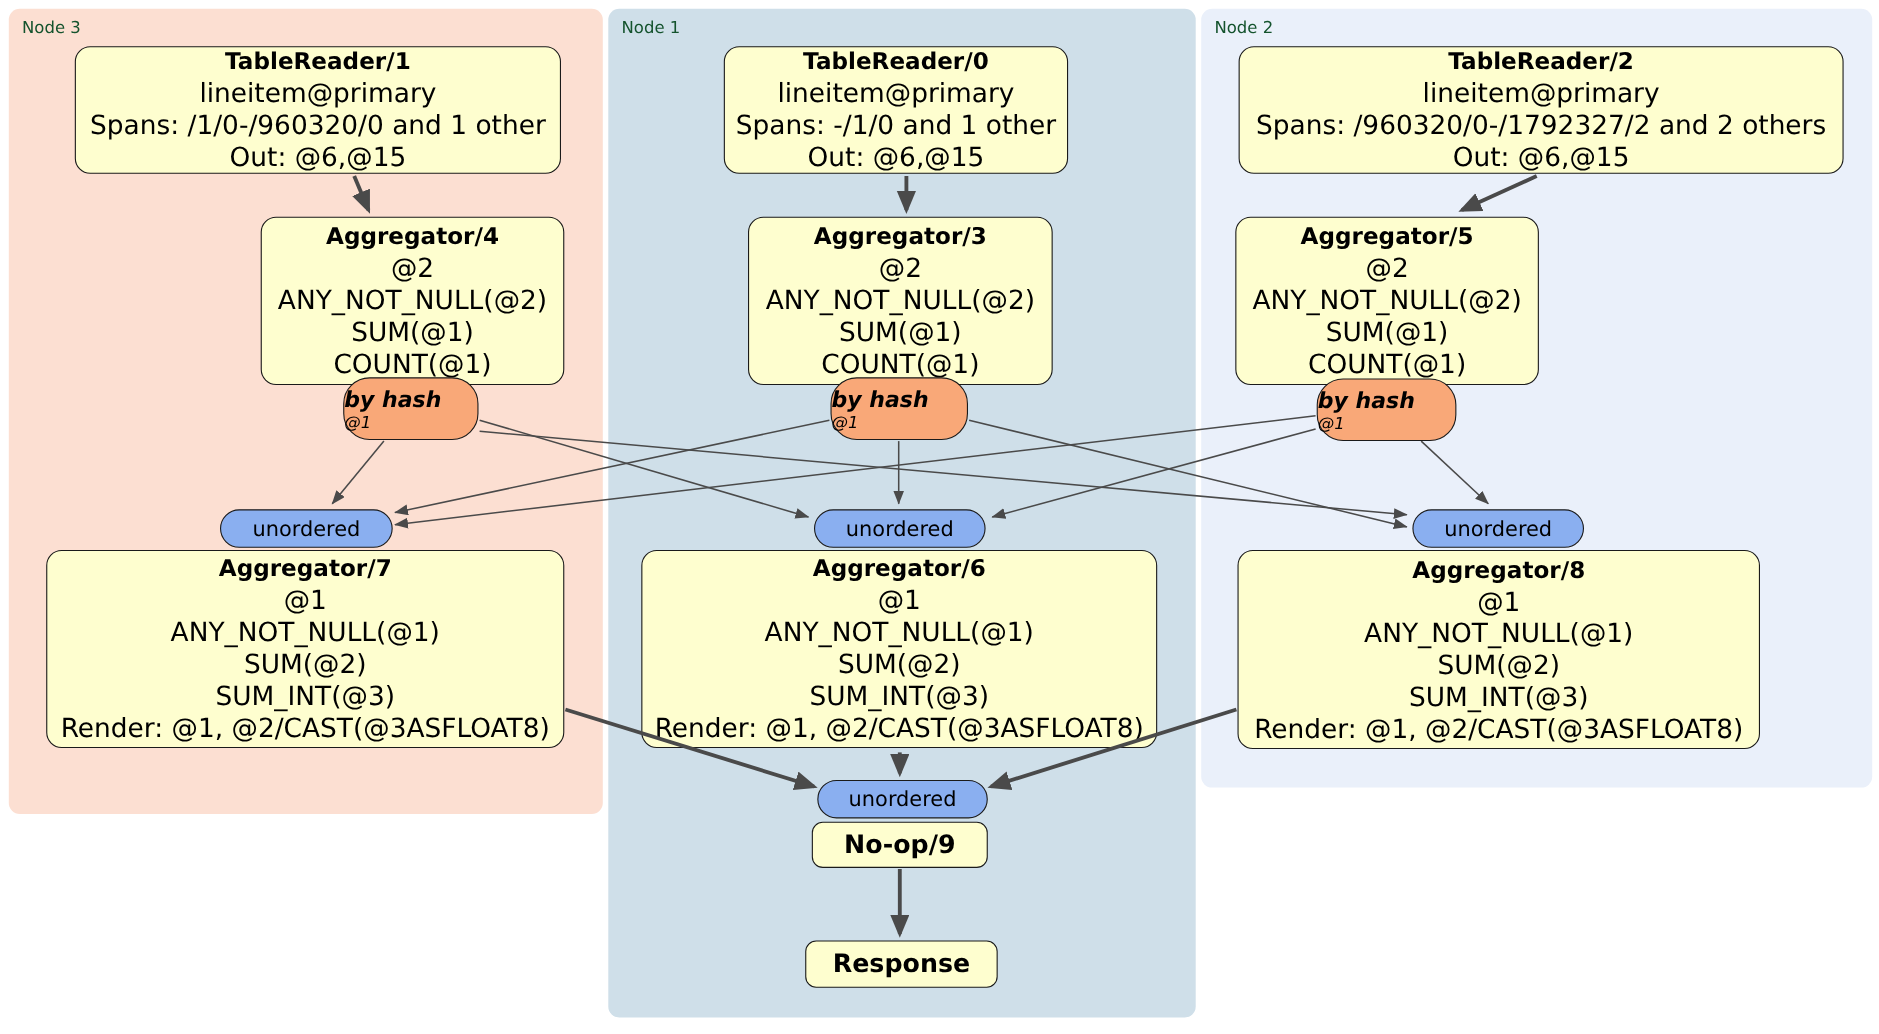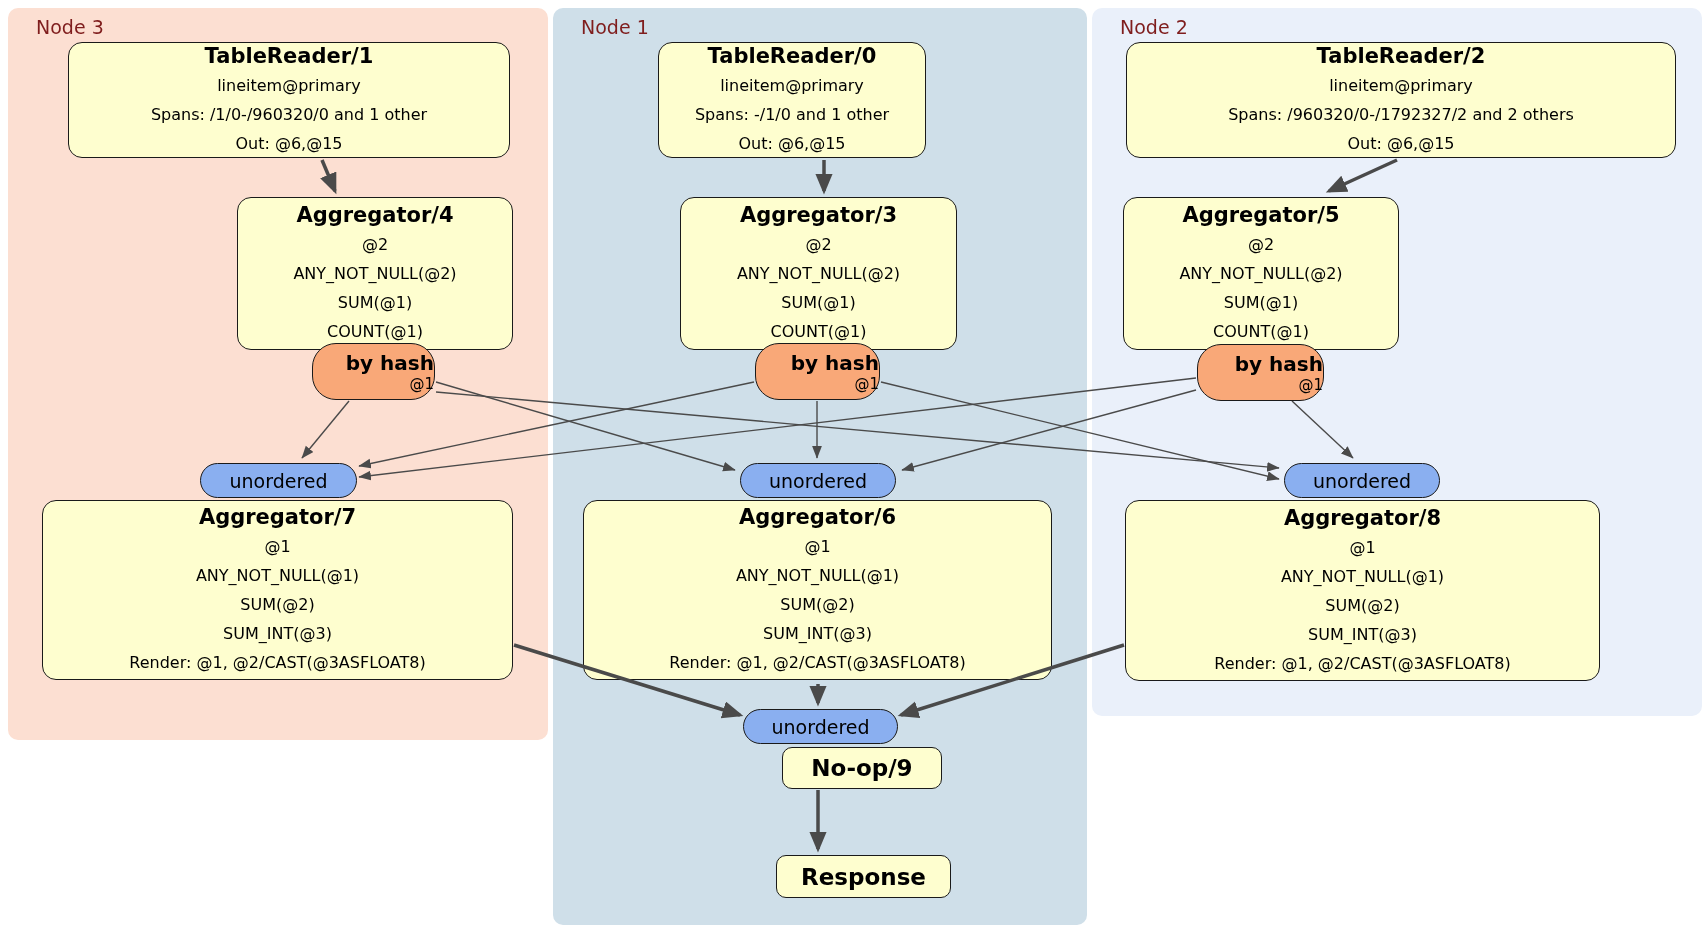--- a/index.html
+++ b/index.html
@@ -1,48 +1,48 @@
 <!DOCTYPE html>
 <html><head>
 <meta charset="utf-8">
 <style>
   html,body{margin:0;padding:0;background:#ffffff;}
   .canvas{
     position:relative;width:1708px;height:940px;overflow:hidden;
     font-family:"DejaVu Sans","Liberation Sans",sans-serif;color:#000;
   }
   .band{position:absolute;border-radius:10px;z-index:0;}
-  .band-label{position:absolute;top:8px;left:28px;font-size:19px;color:#7f1d1d;}
+  .band-label{position:absolute;top:8px;left:12px;font-size:15px;color:#14532d;}
   .band3{left:8px;top:8px;width:540px;height:732px;background:#fcdfd2;}
   .band1{left:553px;top:8px;width:534px;height:917px;background:#cfdfe9;}
   .band2{left:1092px;top:8px;width:610px;height:708px;background:#eaf0fa;}
   .edges{position:absolute;left:0;top:0;z-index:3;pointer-events:none;}
   .pbox{
     position:absolute;background:#fefecf;border:1.6px solid #1a1a1a;border-radius:14px;
     display:flex;flex-direction:column;align-items:center;justify-content:center;
     z-index:2;box-sizing:border-box;
   }
   .ptitle{font-weight:bold;font-size:21px;line-height:29px;white-space:nowrap;}
-  .pline{font-size:16px;line-height:29px;white-space:nowrap;}
+  .pline{font-size:24px;line-height:29px;white-space:nowrap;}
   .hashpill{
     position:absolute;background:#f9a878;border:1.7px solid #1a1a1a;border-radius:24px;
-    display:flex;flex-direction:column;align-items:flex-end;justify-content:center;
-    z-index:4;box-sizing:border-box;text-align:center;
+    display:flex;flex-direction:column;align-items:flex-start;justify-content:center;
+    z-index:4;box-sizing:border-box;text-align:center;font-style:italic;
   }
   .hlabel{font-weight:bold;font-size:20px;line-height:24px;}
   .hkey{font-size:15px;line-height:18px;}
   .uopill{
     position:absolute;background:#8aaff0;border:1.7px solid #1a1a1a;border-radius:18px;
     display:flex;align-items:center;justify-content:center;
     z-index:4;box-sizing:border-box;font-weight:normal;font-size:19px;
   }
   .endbox{
     position:absolute;background:#fefecf;border:1.6px solid #1a1a1a;border-radius:10px;
     display:flex;align-items:center;justify-content:center;
-    z-index:4;box-sizing:border-box;font-weight:bold;font-size:23px;margin-left:44px;
+    z-index:4;box-sizing:border-box;font-weight:bold;font-size:23px;
   }
 </style>
 </head>
 <body>
 
 <div class="canvas">
 
   <div class="band band3">
     <span class="band-label">Node 3</span>
   </div>
@@ -83,21 +83,21 @@
       <line x1="1292" y1="401" x2="1353" y2="458"></line>
     </g>
   </svg>
 
   <div class="pbox" style="left:68px;top:42px;width:442px;height:116px">
     <div class="ptitle">TableReader/1</div>
     <div class="pline">lineitem@primary</div>
     <div class="pline">Spans: /1/0-/960320/0 and 1 other</div>
     <div class="pline">Out: @6,@15</div>
   </div>
-  <div class="pbox" style="left:658px;top:42px;width:268px;height:116px">
+  <div class="pbox" style="left:658px;top:42px;width:313px;height:116px">
     <div class="ptitle">TableReader/0</div>
     <div class="pline">lineitem@primary</div>
     <div class="pline">Spans: -/1/0 and 1 other</div>
     <div class="pline">Out: @6,@15</div>
   </div>
   <div class="pbox" style="left:1126px;top:42px;width:550px;height:116px">
     <div class="ptitle">TableReader/2</div>
     <div class="pline">lineitem@primary</div>
     <div class="pline">Spans: /960320/0-/1792327/2 and 2 others</div>
     <div class="pline">Out: @6,@15</div>

